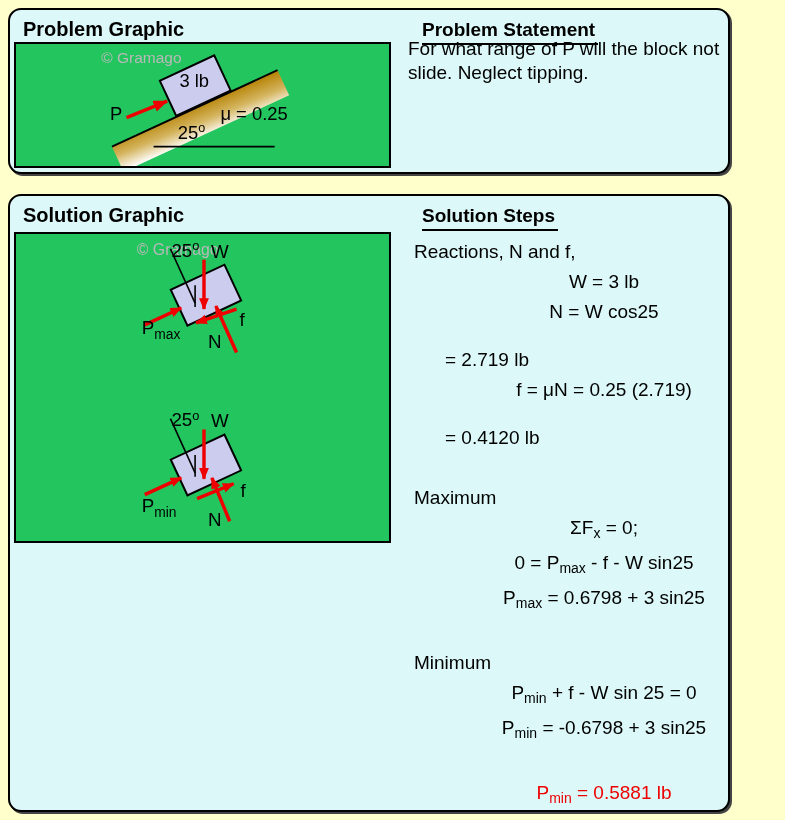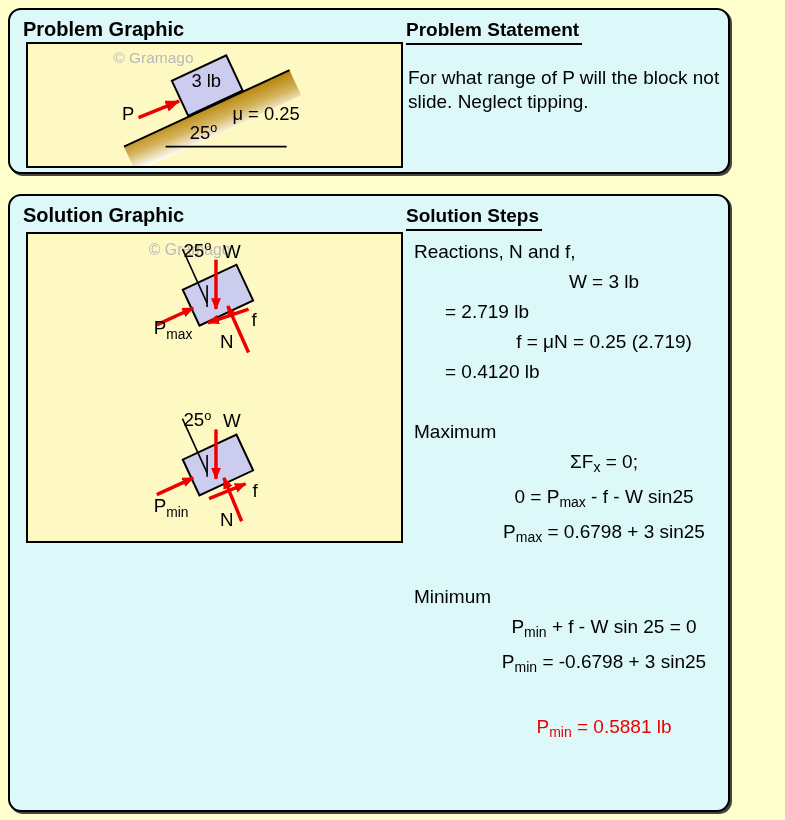--- a/index.html
+++ b/index.html
@@ -22,47 +22,47 @@
     box-shadow:2px 2px 0 #444;
   }
   #problem-panel{top:8px;height:166px;}
   #solution-panel{top:194px;height:618px;}
   .panel-title{
     position:absolute;left:13px;top:7px;
     font-weight:bold;font-size:20px;line-height:1.2;
     white-space:nowrap;
   }
   .col-title{
-    position:absolute;left:396px;top:9px;
+    position:absolute;left:412px;top:9px;
     font-weight:bold;font-size:19px;line-height:1.2;
     border-bottom:2px solid #000;
     padding:0 3px 1px 0;
     white-space:nowrap;
   }
   .gbox{
-    position:absolute;left:16px;
-    background:#fef9c3;
+    position:absolute;left:4px;
+    background:#22c55e;
     border:2px solid #000;
     box-sizing:border-box;
     text-align:center;
   }
   #problem-gbox{top:32px;width:377px;height:126px;}
   #solution-gbox{top:36px;width:377px;height:311px;}
   .gbox svg{display:block;width:100%;height:100%;}
   .statement{
-    position:absolute;left:398px;top:56px;width:360px;
+    position:absolute;left:398px;top:27px;width:360px;
     font-size:19px;line-height:24px;
   }
   .steps{
     position:absolute;left:404px;top:41px;width:360px;
     font-size:19px;line-height:30px;
   }
   .steps .line{white-space:nowrap;}
   .steps .ind1{padding-left:20px;text-align:center;}
-  .steps .ind2{padding-left:31px;}
+  .steps .ind2{padding-left:31px;margin-top:18px;}
   .steps .sec-title{font-weight:normal;margin-top:30px;}
   .steps .result{color:#ee0000;margin-top:30px;}
   .sub{font-size:14px;vertical-align:-4px;}
   
   svg text{font-family:"Liberation Sans", sans-serif;font-size:19px;fill:#000;}
   svg .wm{font-size:16px;fill:#b9b9b9;}
   .redln{stroke:#ee0000;stroke-width:3.5px;fill:none;}
   .blkln{stroke:#000;stroke-width:1.6px;fill:none;}
 </style>
 </head>
@@ -145,20 +145,21 @@
         <text x="194" y="296">N</text>
       </g>
     </svg>
   </div>
 
   <div class="col-title">Solution Steps</div>
 
   <div class="steps">
     <div class="line">Reactions, N and f,</div>
     <div class="line ind1">W = 3 lb</div>
+    <div class="line ind1">N = W cos25</div>
     <div class="line ind2">= 2.719 lb</div>
     <div class="line ind1">f = μN = 0.25 (2.719)</div>
     <div class="line ind2">= 0.4120 lb</div>
 
     <div class="line sec-title">Maximum</div>
     <div class="line ind1"><span>ΣF</span><span class="sub">x</span><span> = 0;</span></div>
     <div class="line ind1"><span>0 = P</span><span class="sub">max</span><span> - f - W sin25</span></div>
     <div class="line ind1"><span>P</span><span class="sub">max</span><span> = 0.6798 + 3 sin25</span></div>
 
     <div class="line sec-title">Minimum</div>

